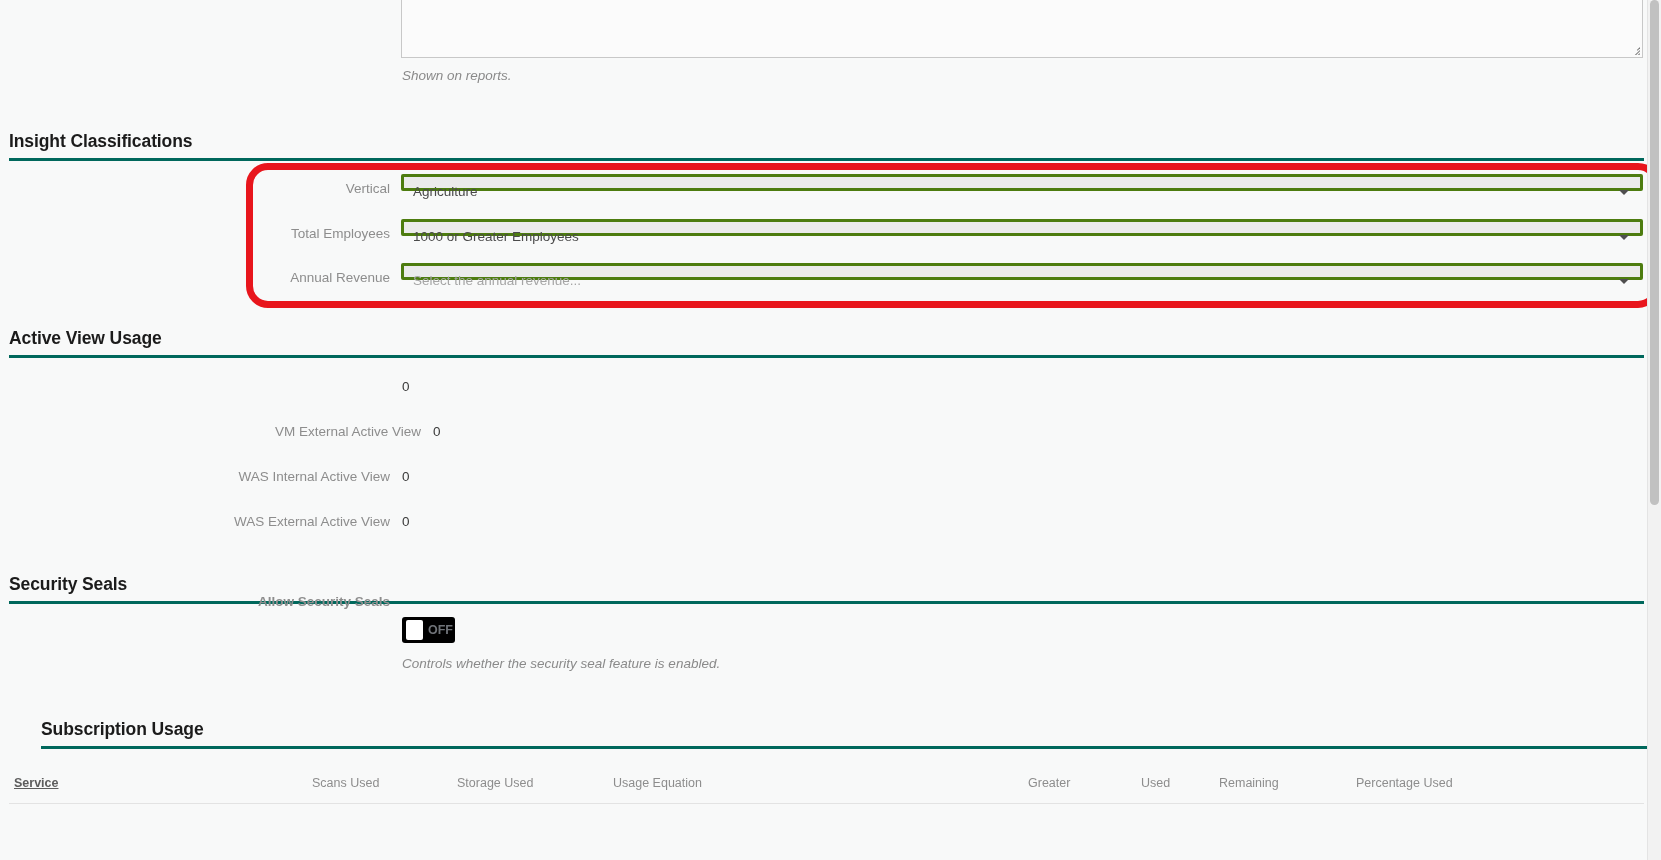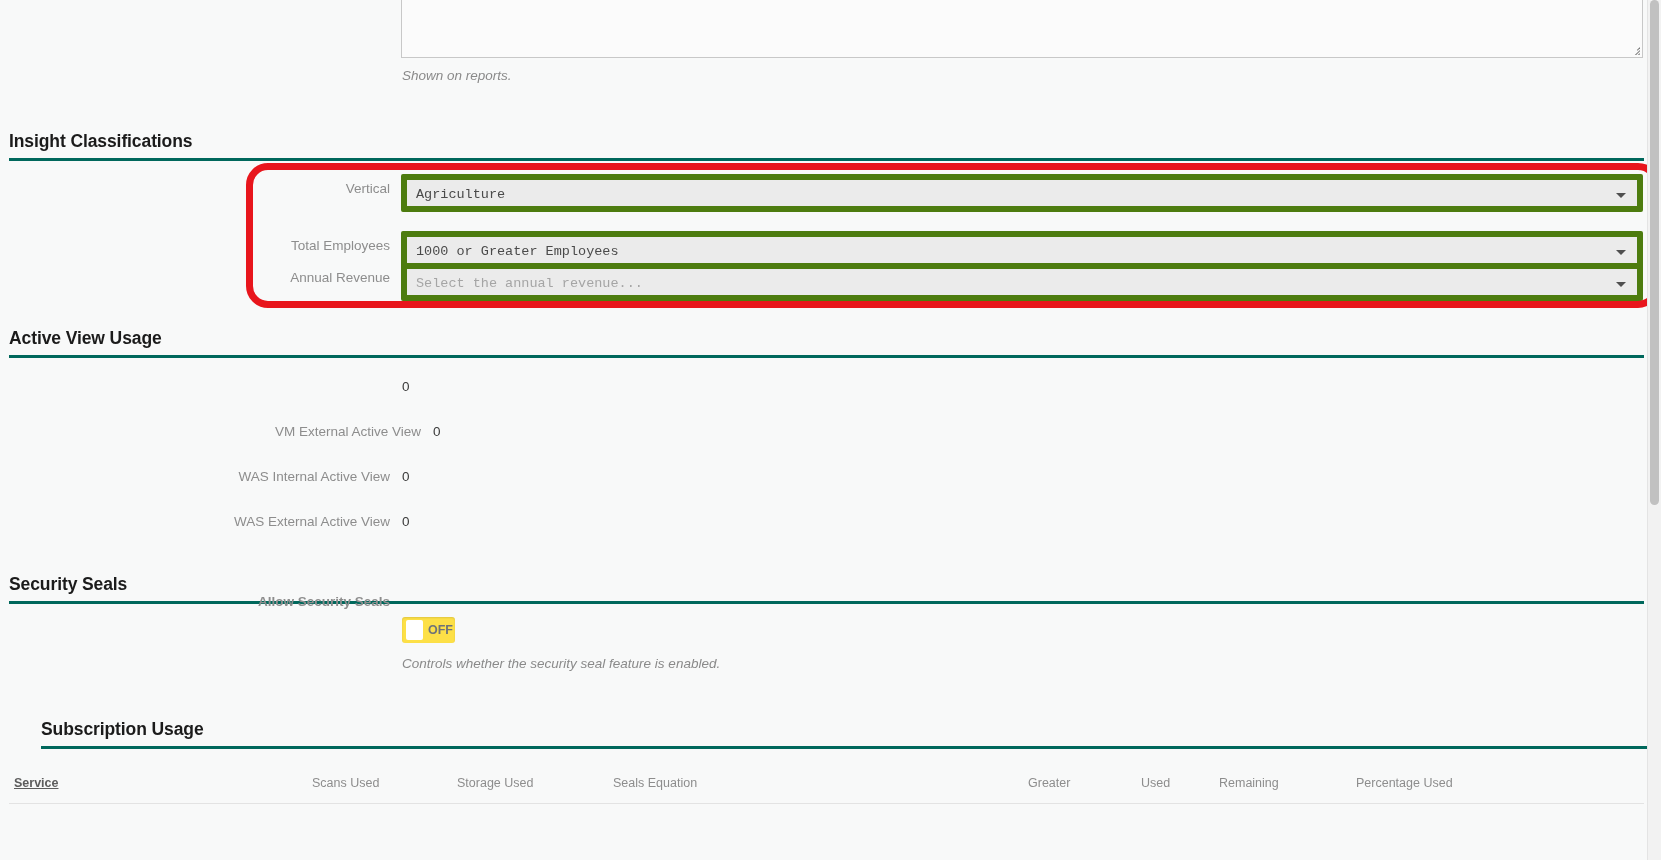--- a/index.html
+++ b/index.html
@@ -101,25 +101,24 @@
     font-size: 13.5px;
     color: #3a3a3a;
     line-height: 30px;
   }
 
   
   .select {
     position: absolute;
     left: 401px;
     width: 1242px;
-    height: 38px;
+    height: 17px;
     background: #ebebeb;
-    border: 6px solid #4d7c0f;
+    border: 3px solid #4d7c0f;
     border-radius: 2px;
-    font-family: Liberation Mono, monospace;
   }
   .select-text {
     position: absolute;
     left: 9px; top: 0;
     line-height: 29px;
     font-size: 13.5px;
     color: #4a4a4a;
     white-space: nowrap;
   }
   .select-text.placeholder { color: #a5a5a5; }
@@ -140,21 +139,21 @@
     border: 7px solid #e8151c;
     border-radius: 22px;
     pointer-events: none;
   }
 
   
   .toggle {
     position: absolute;
     left: 402px; top: 617px;
     width: 53px; height: 26px;
-    background: #fde047;
+    background: #000000;
     border-radius: 3px;
     box-shadow: inset 0 1px 2px rgba(0,0,0,0.12);
   }
   .toggle-knob {
     position: absolute;
     left: 4px; top: 3px;
     width: 17px; height: 20px;
     background: #ffffff;
     border-radius: 2px;
   }
@@ -208,21 +207,21 @@
   </div>
 
   <div class="form-row" style="top:174px;">
     <div class="form-label">Vertical</div>
     <div class="select">
       <span class="select-text">Agriculture</span>
       <span class="select-arrow"></span>
     </div>
   </div>
 
-  <div class="form-row" style="top:219px;margin-top:12px;">
+  <div class="form-row" style="top:219px;">
     <div class="form-label">Total Employees</div>
     <div class="select">
       <span class="select-text">1000 or Greater Employees</span>
       <span class="select-arrow"></span>
     </div>
   </div>
 
   <div class="form-row" style="top:263px;padding-left:48px;">
     <div class="form-label">Annual Revenue</div>
     <div class="select">
@@ -274,21 +273,21 @@
   <div class="section" style="top:719px;margin-left:32px;">
     <div class="section-title">Subscription Usage</div>
     <div class="section-rule"></div>
   </div>
 
   <div class="table">
     <div class="table-head">
       <div class="th primary" style="left:5px;">Service</div>
       <div class="th" style="left:303px;">Scans Used</div>
       <div class="th" style="left:448px;">Storage Used</div>
-      <div class="th" style="left:604px;">Seals Equation</div>
+      <div class="th" style="left:604px;">Usage Equation</div>
       <div class="th" style="left:1019px;">Greater</div>
       <div class="th" style="left:1132px;">Used</div>
       <div class="th" style="left:1210px;">Remaining</div>
       <div class="th" style="left:1347px;">Percentage Used</div>
     </div>
   </div>
 
   <div class="scrollbar-track">
     <div class="scrollbar-thumb"></div>
   </div>

